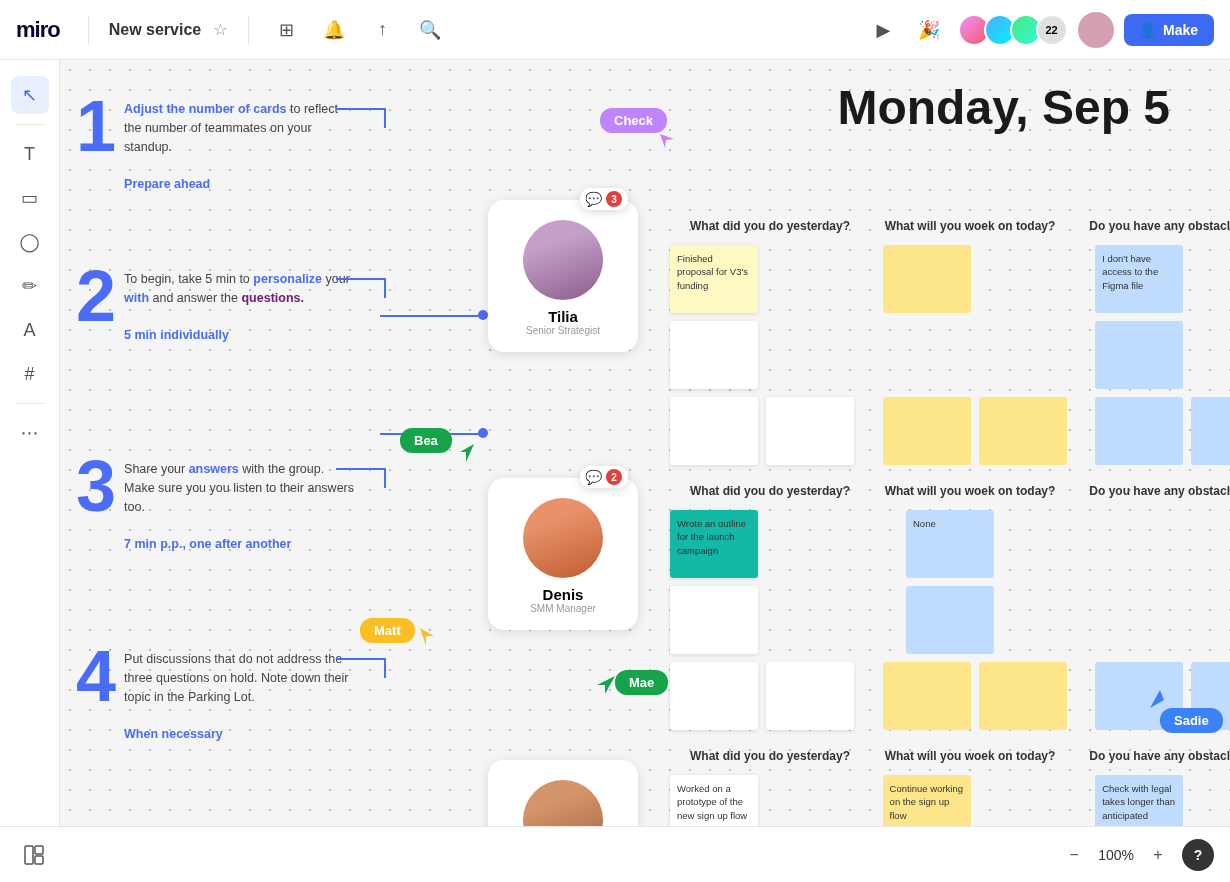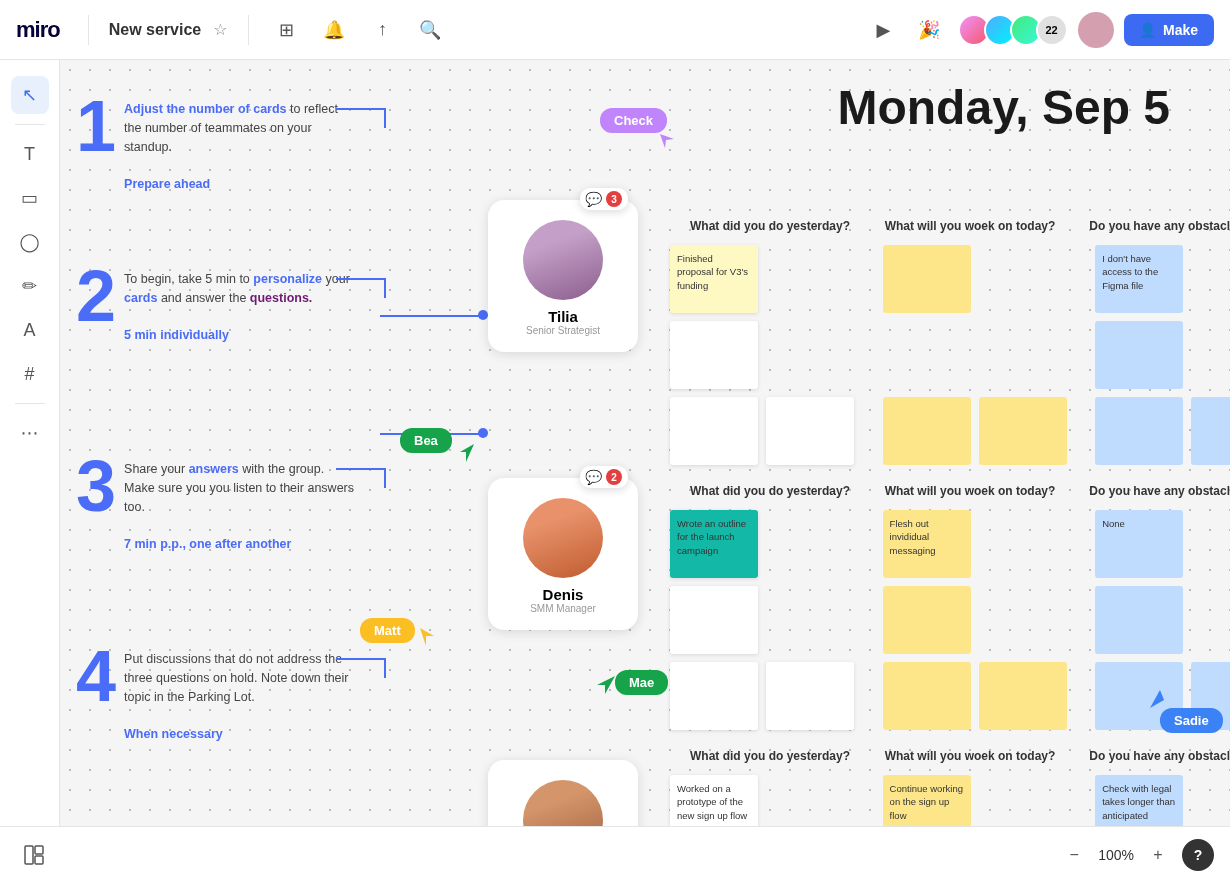--- a/index.html
+++ b/index.html
@@ -132,21 +132,21 @@
         <a style="color:#4a6cf7; font-weight:600; text-decoration:none;">Prepare ahead</a>
       </div>
       <div style="position:absolute; right:-30px; top:18px; width:50px; height:20px; border-top:2px solid #4a6cf7; border-right:2px solid #4a6cf7;"></div>
     </div>
   </div>
 
   <div style="position:absolute; left:16px; top:200px; width:280px;">
     <div style="display:flex; gap:8px; align-items:flex-start; position:relative;">
       <span style="font-size:72px; font-weight:900; color:#4a6cf7; line-height:1;">2</span>
       <div style="padding-top:10px; font-size:12.5px; color:#444; line-height:1.5;">
-        To begin, take 5 min to <span style="color:#4a6cf7; font-weight:700;">personalize</span> your <span style="color:#4a6cf7; font-weight:700;">cards</span> and answer the <span style="color:#701a75; font-weight:700;">questions.</span>
+        To begin, take 5 min to <span style="color:#4a6cf7; font-weight:700;">personalize</span> your <span style="color:#4a6cf7; font-weight:700;">with</span> and answer the <span style="color:#701a75; font-weight:700;">questions.</span>
         <br><br>
         <span style="color:#4a6cf7; font-weight:600;">5 min individually</span>
       </div>
       <div style="position:absolute; right:-30px; top:18px; width:50px; height:20px; border-top:2px solid #4a6cf7; border-right:2px solid #4a6cf7;"></div>
     </div>
   </div>
 
   <div style="position:absolute; left:16px; top:390px; width:280px;">
     <div style="display:flex; gap:8px; align-items:flex-start; position:relative;">
       <span style="font-size:72px; font-weight:900; color:#4a6cf7; line-height:1;">3</span>
@@ -251,24 +251,20 @@
       <div style="font-size:12px; font-weight:600; color:#333; width:200px; text-align:center; padding:4px;">What did you do yesterday?</div>
       <div style="font-size:12px; font-weight:600; color:#333; width:200px; text-align:center; padding:4px;">What will you woek on today?</div>
       <div style="font-size:12px; font-weight:600; color:#333; width:200px; text-align:center; padding:4px;">Do you have any obstacles?</div>
     </div>
     <div style="display:flex; gap:10px;">
       <div style="width:190px; display:flex; flex-direction:column; gap:8px;">
         <div style="width:88px; height:68px; background:#14b8a6; box-shadow:0 1px 4px rgba(0,0,0,0.12); border-radius:3px; padding:7px; font-size:9.5px; color:#333; line-height:1.4;">Wrote an outline for the launch campaign</div>
         <div style="width:88px; height:68px; background:#fff; box-shadow:0 1px 4px rgba(0,0,0,0.12); border-radius:3px;"></div>
       </div>
       <div style="width:8px;"></div>
-      <div style="width:190px; display:flex; flex-direction:column; gap:8px;">
-        <div style="width:88px; height:68px; background:#fde68a; border-radius:3px; padding:7px; font-size:9.5px; color:#333; line-height:1.4;">Flesh out invididual messaging</div>
-        <div style="width:88px; height:68px; background:#fde68a; border-radius:3px;"></div>
-      </div>
       <div style="width:8px;"></div>
       <div style="width:190px; display:flex; flex-direction:column; gap:8px;">
         <div style="width:88px; height:68px; background:#bfdbfe; border-radius:3px; padding:7px; font-size:9.5px; color:#333; line-height:1.4;">None</div>
         <div style="width:88px; height:68px; background:#bfdbfe; border-radius:3px;"></div>
       </div>
     </div>
     <div style="display:flex; gap:10px; margin-top:8px;">
       <div style="width:190px; display:flex; gap:8px;">
         <div style="width:88px; height:68px; background:#fff; box-shadow:0 1px 4px rgba(0,0,0,0.12); border-radius:3px;"></div>
         <div style="width:88px; height:68px; background:#fff; box-shadow:0 1px 4px rgba(0,0,0,0.12); border-radius:3px;"></div>

